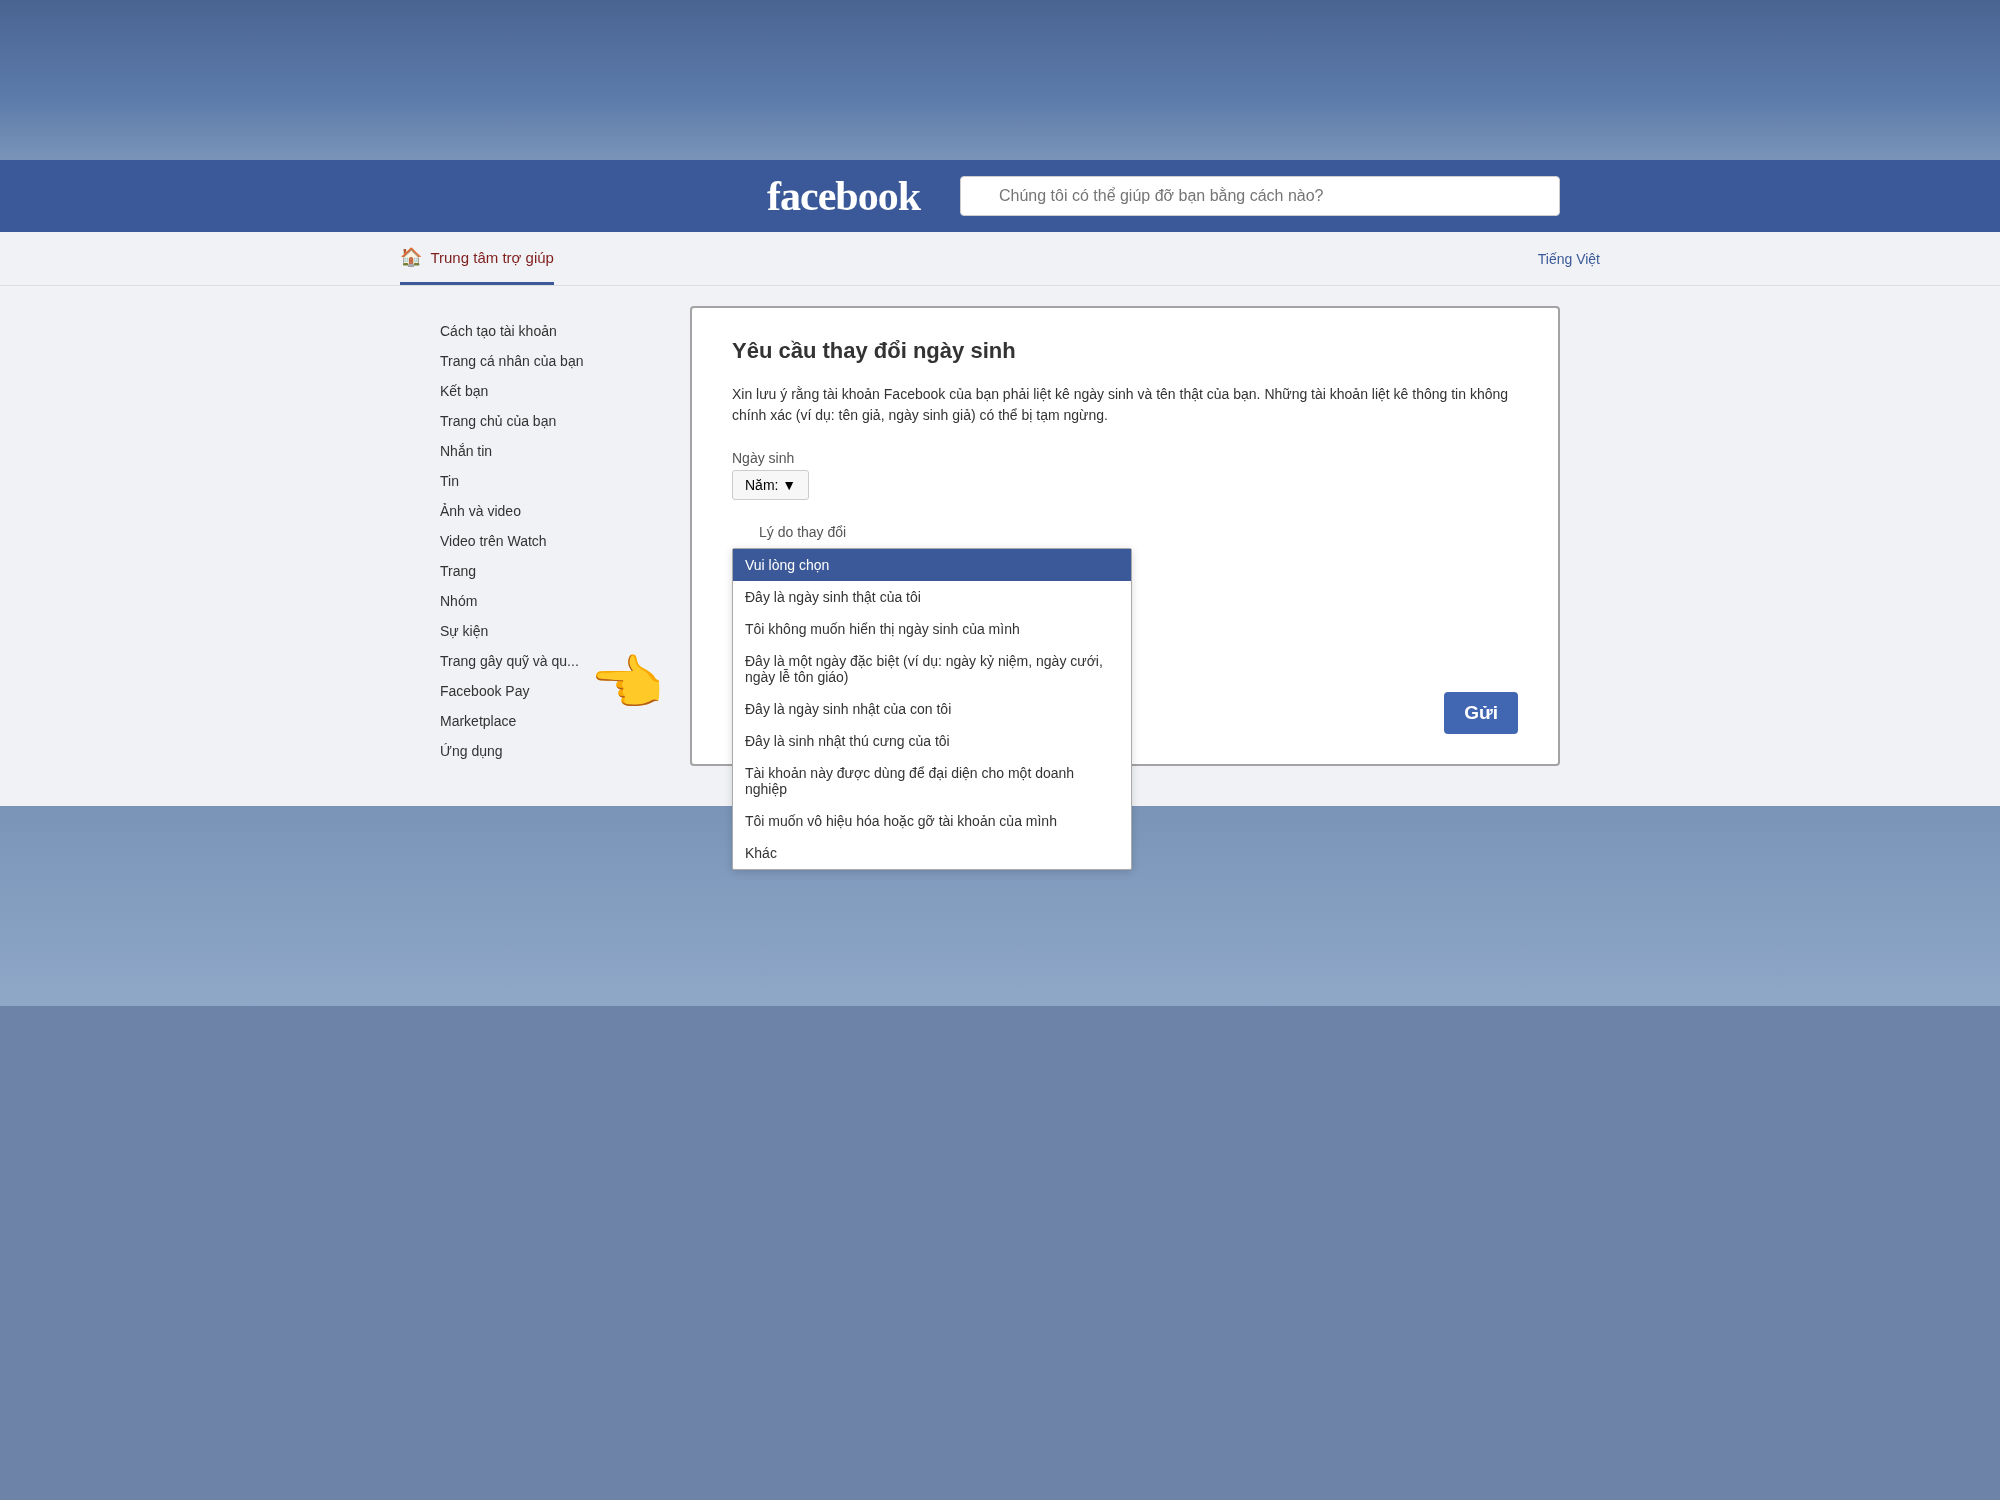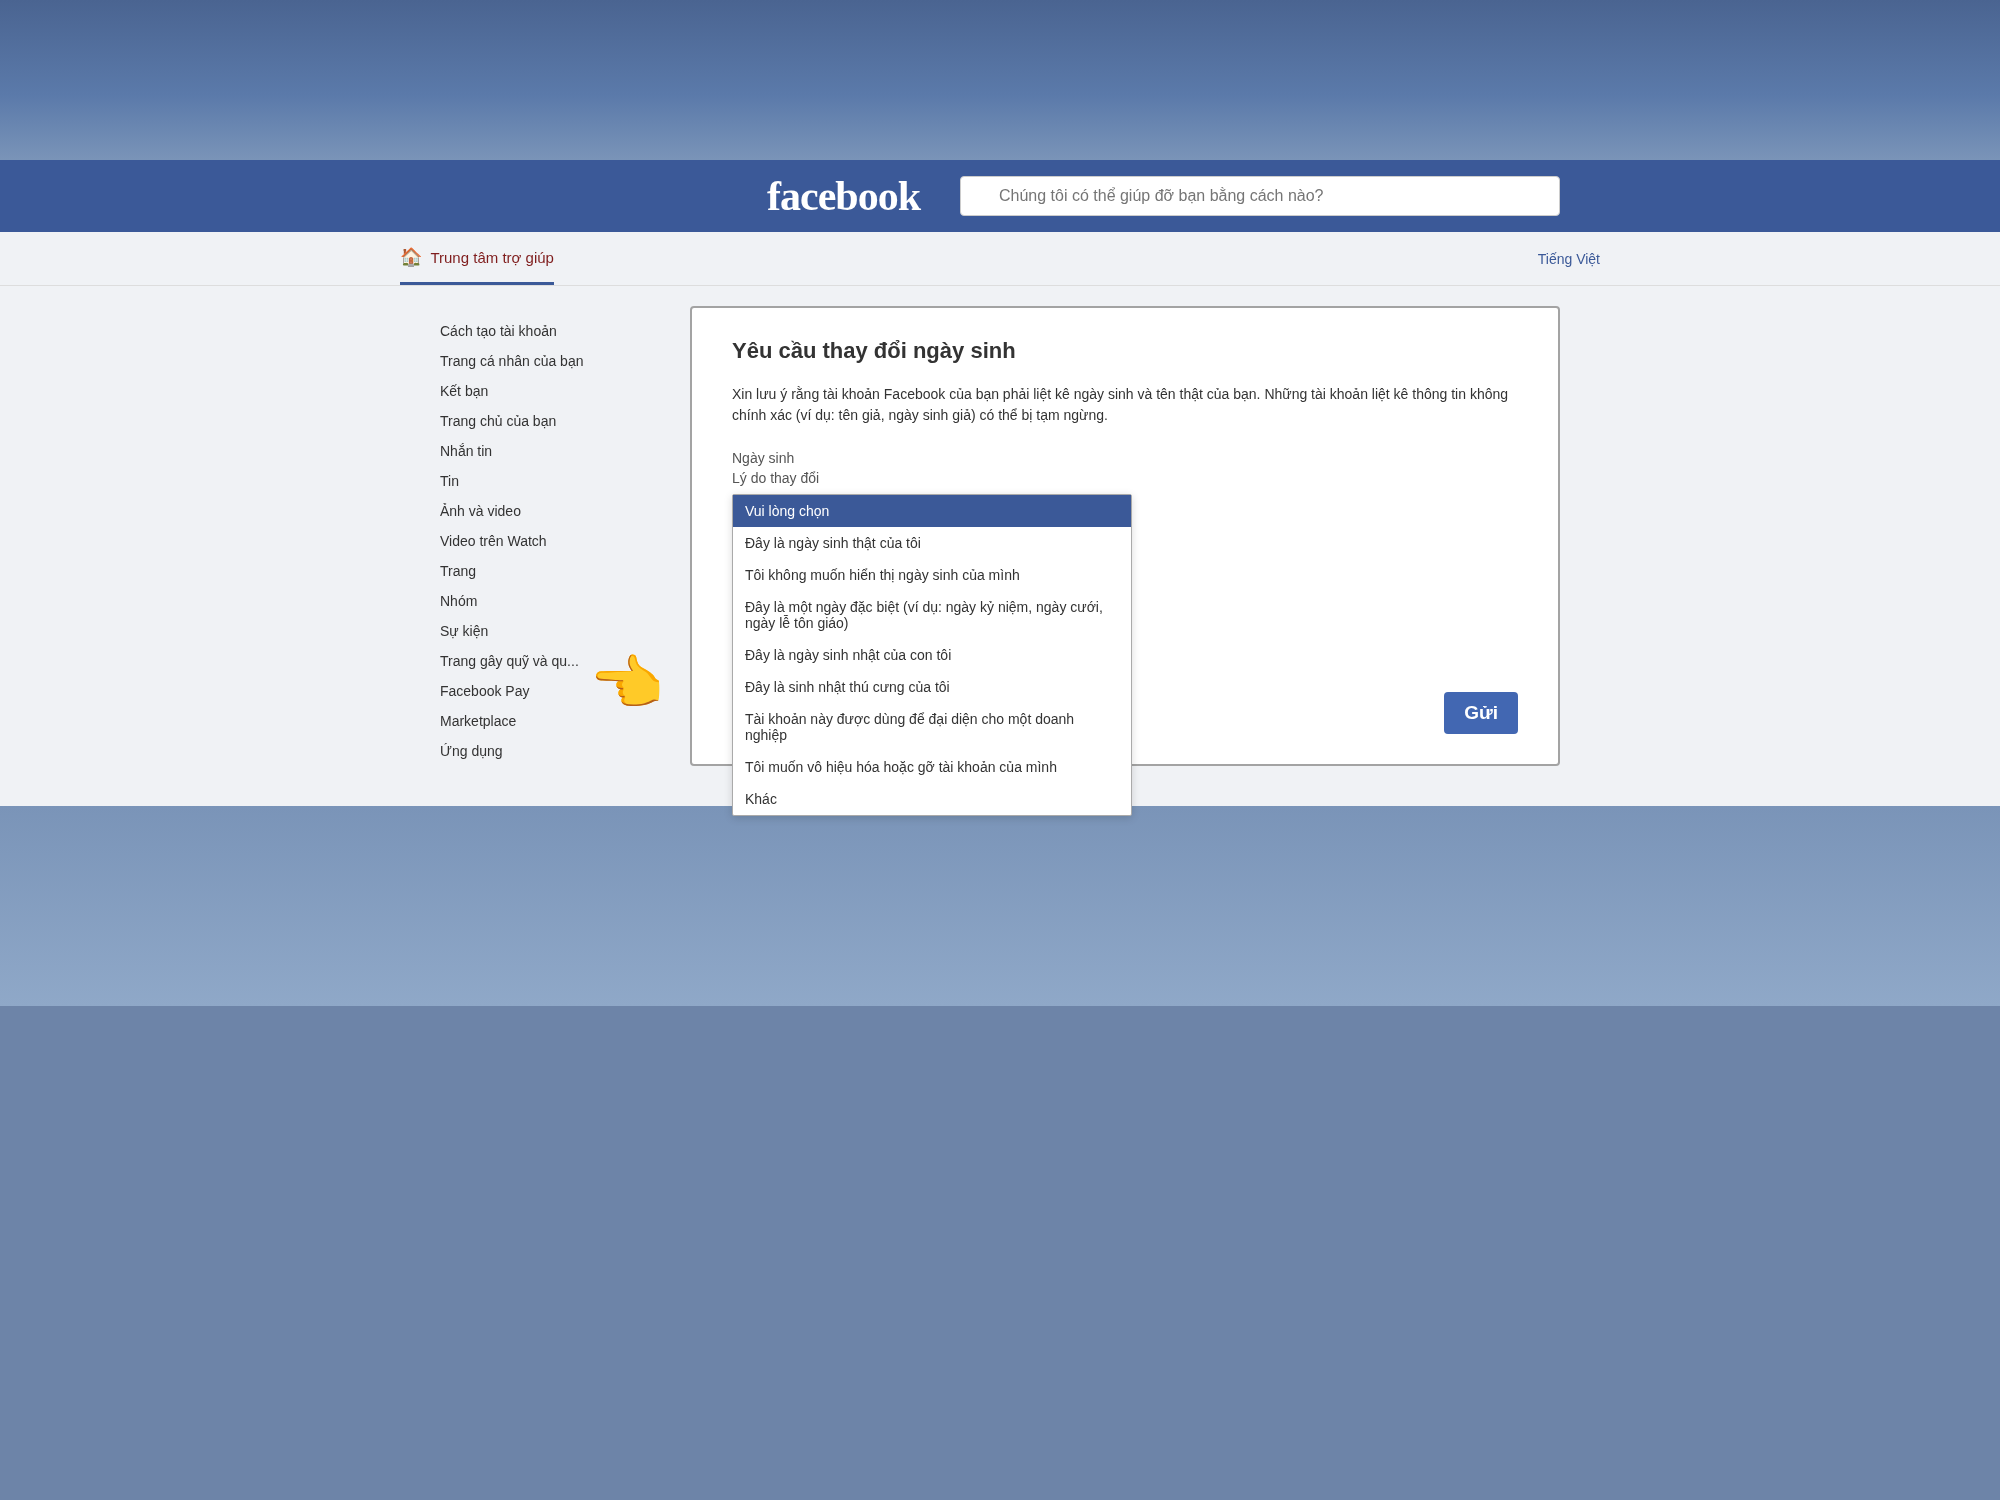--- a/index.html
+++ b/index.html
@@ -150,20 +150,21 @@
       display: flex;
       align-items: center;
       gap: 6px;
     }
 
     .reason-label {
       font-size: 14px;
       color: #555;
       margin-bottom: 8px;
       font-weight: 500;
+      margin-left: 27px;
     }
 
     .reason-select-wrap {
       position: relative;
       width: 290px;
       margin-bottom: 4px;
     }
     .reason-select-display {
       border: 1px solid #ccc;
       background: white;
@@ -297,20 +298,23 @@
         <a class="sidebar-item">Facebook Pay</a>
         <a class="sidebar-item">Marketplace</a>
         <a class="sidebar-item">Ứng dụng</a>
       </div>
 
     <div class="content-area">
       <h2 class="page-title">Yêu cầu thay đổi ngày sinh</h2>
       <p class="description-text">Xin lưu ý rằng tài khoản Facebook của bạn phải liệt kê ngày sinh và tên thật của bạn. Những tài khoản liệt kê thông tin không chính xác (ví dụ: tên giả, ngày sinh giả) có thể bị tạm ngừng.</p>
 
       <div class="field-label">Ngày sinh</div>
+      <div class="year-select">
+        <button class="year-select-btn">Năm: ▼</button>
+      </div>
 
       <div class="reason-label">Lý do thay đổi</div>
       <div class="reason-select-wrap">
         <div class="reason-select-display">
           <span>Vui lòng chọn</span>
           <span class="chevron-icon">▼</span>
         </div>
 
         <div class="dropdown-list">
         <div class="dropdown-item selected">Vui lòng chọn</div>

